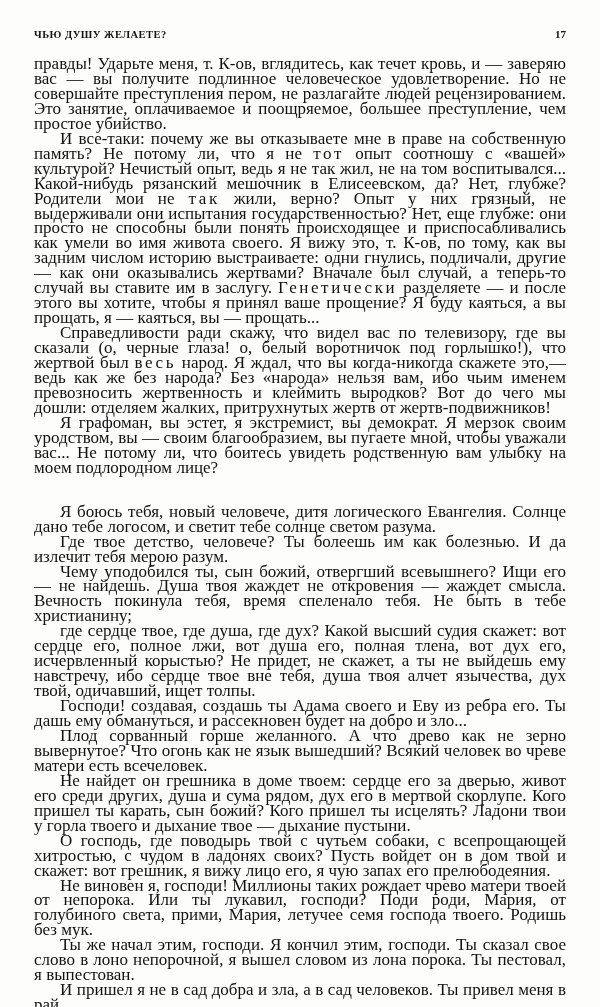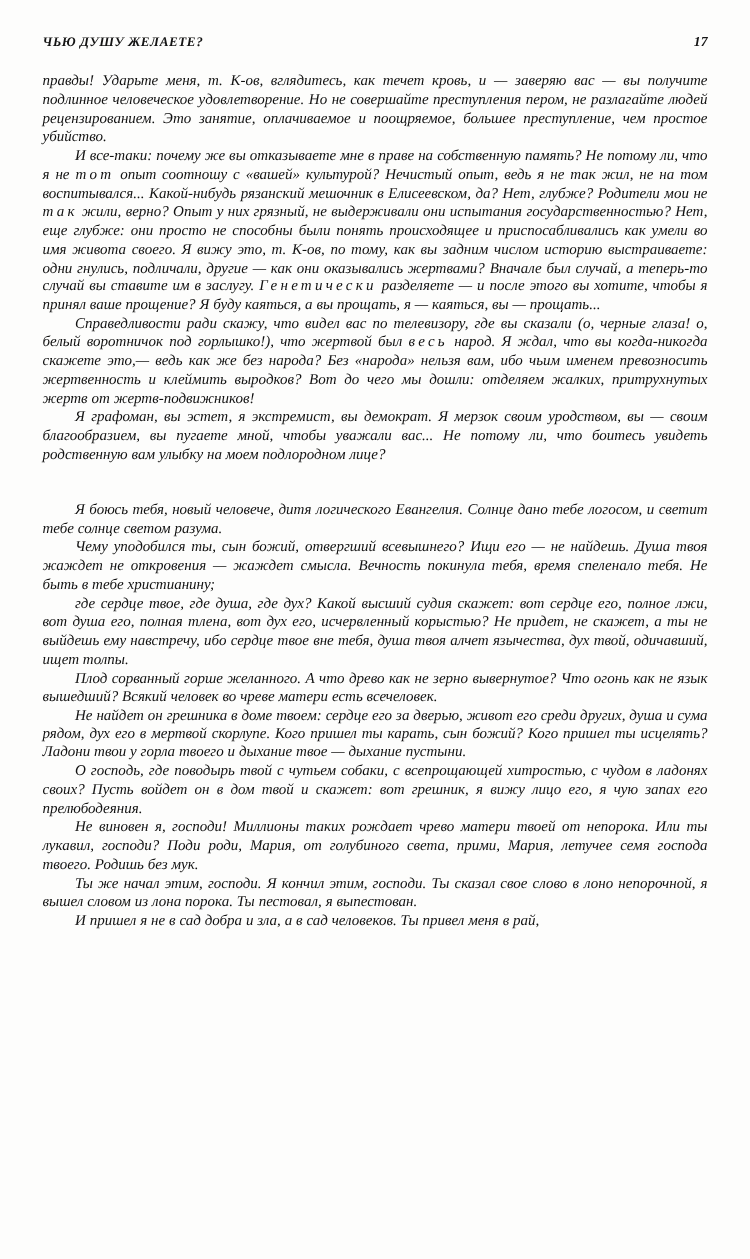--- a/index.html
+++ b/index.html
@@ -46,21 +46,21 @@
   .textblock {
     position: absolute;
     top: 57px;
     left: 34px;
     width: 532px;
   }
   p.para {
     margin: 0;
     text-align: justify;
     text-justify: inter-word;
-    font-size: 12px;
+    font-size: 17px;
     line-height: 14.95px;
     text-indent: 26px;
     hyphens: manual;
     word-spacing: 0.1px;
   }
   p.para.noindent {
     text-indent: 0;
   }
   p.para:last-child {
     text-align-last: left;
@@ -68,36 +68,38 @@
   .sp {
     letter-spacing: 2.6px;
   }
   .gap {
     height: 29px;
   }
 </style>
 </head>
 <body>
 
-<div class="page" style="background: rgb(253, 253, 252); color: rgb(17, 17, 17); font-style: italic;">
+<div class="page" style="background: rgb(253, 253, 252); color: rgb(17, 17, 17);">
 
   <div class="running-head">
     <span class="head-title">ЧЬЮ ДУШУ ЖЕЛАЕТЕ?</span>
     <span class="folio">17</span>
   </div>
 
   <div class="textblock" id="textblock">
       <p class="para noindent">правды! Ударьте меня, т. К-ов, вглядитесь, как течет кровь, и — заверяю вас — вы получите подлинное человеческое удовлетворение. Но не совершайте преступления пером, не разлагайте людей рецензированием. Это занятие, оплачиваемое и поощряемое, большее преступление, чем простое убийство.</p>
       <p class="para">И все-таки: почему же вы отказываете мне в праве на собственную память? Не потому ли, что я не <span class="sp">тот</span> опыт соотношу с «вашей» культурой? Нечистый опыт, ведь я не так жил, не на том воспитывался... Какой-нибудь рязанский мешочник в Елисеевском, да? Нет, глубже? Родители мои не <span class="sp">так</span> жили, верно? Опыт у них грязный, не выдерживали они испытания государственностью? Нет, еще глубже: они просто не способны были понять происходящее и приспосабливались как умели во имя живота своего. Я вижу это, т. К-ов, по тому, как вы задним числом историю выстраиваете: одни гнулись, подличали, другие — как они оказывались жертвами? Вначале был случай, а теперь-то случай вы ставите им в заслугу. <span class="sp">Генетически</span> разделяете — и после этого вы хотите, чтобы я принял ваше прощение? Я буду каяться, а вы прощать, я — каяться, вы — прощать...</p>
       <p class="para">Справедливости ради скажу, что видел вас по телевизору, где вы сказали (о, черные глаза! о, белый воротничок под горлышко!), что жертвой был <span class="sp">весь</span> народ. Я ждал, что вы когда-никогда скажете это,— ведь как же без народа? Без «народа» нельзя вам, ибо чьим именем превозносить жертвенность и клеймить выродков? Вот до чего мы дошли: отделяем жалких, притрухнутых жертв от жертв-подвижников!</p>
       <p class="para">Я графоман, вы эстет, я экстремист, вы демократ. Я мерзок своим уродством, вы — своим благообразием, вы пугаете мной, чтобы уважали вас... Не потому ли, что боитесь увидеть родственную вам улыбку на моем подлородном лице?</p>
       <div class="gap"></div>
       <p class="para">Я боюсь тебя, новый человече, дитя логического Евангелия. Солнце дано тебе логосом, и светит тебе солнце светом разума.</p>
+      <p class="para">Где твое детство, человече? Ты болеешь им как болезнью. И да излечит тебя мерою разум.</p>
       <p class="para">Чему уподобился ты, сын божий, отвергший всевышнего? Ищи его — не найдешь. Душа твоя жаждет не откровения — жаждет смысла. Вечность покинула тебя, время спеленало тебя. Не быть в тебе христианину;</p>
       <p class="para">где сердце твое, где душа, где дух? Какой высший судия скажет: вот сердце его, полное лжи, вот душа его, полная тлена, вот дух его, исчервленный корыстью? Не придет, не скажет, а ты не выйдешь ему навстречу, ибо сердце твое вне тебя, душа твоя алчет язычества, дух твой, одичавший, ищет толпы.</p>
+      <p class="para">Господи! создавая, создашь ты Адама своего и Еву из ребра его. Ты дашь ему обмануться, и рассекновен будет на добро и зло...</p>
       <p class="para">Плод сорванный горше желанного. А что древо как не зерно вывернутое? Что огонь как не язык вышедший? Всякий человек во чреве матери есть всечеловек.</p>
       <p class="para">Не найдет он грешника в доме твоем: сердце его за дверью, живот его среди других, душа и сума рядом, дух его в мертвой скорлупе. Кого пришел ты карать, сын божий? Кого пришел ты исцелять? Ладони твои у горла твоего и дыхание твое — дыхание пустыни.</p>
       <p class="para">О господь, где поводырь твой с чутьем собаки, с всепрощающей хитростью, с чудом в ладонях своих? Пусть войдет он в дом твой и скажет: вот грешник, я вижу лицо его, я чую запах его прелюбодеяния.</p>
       <p class="para">Не виновен я, господи! Миллионы таких рождает чрево матери твоей от непорока. Или ты лукавил, господи? Поди роди, Мария, от голубиного света, прими, Мария, летучее семя господа твоего. Родишь без мук.</p>
       <p class="para">Ты же начал этим, господи. Я кончил этим, господи. Ты сказал свое слово в лоно непорочной, я вышел словом из лона порока. Ты пестовал, я выпестован.</p>
       <p class="para">И пришел я не в сад добра и зла, а в сад человеков. Ты привел меня в рай,</p>
     </div>
 
 </div>
 

